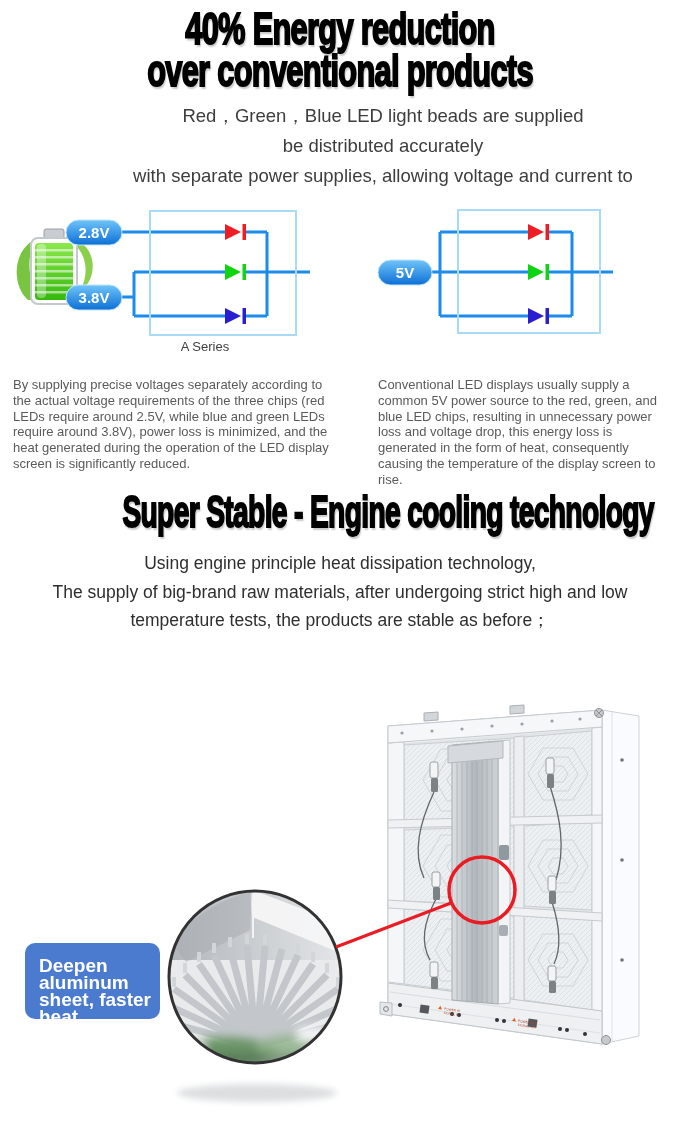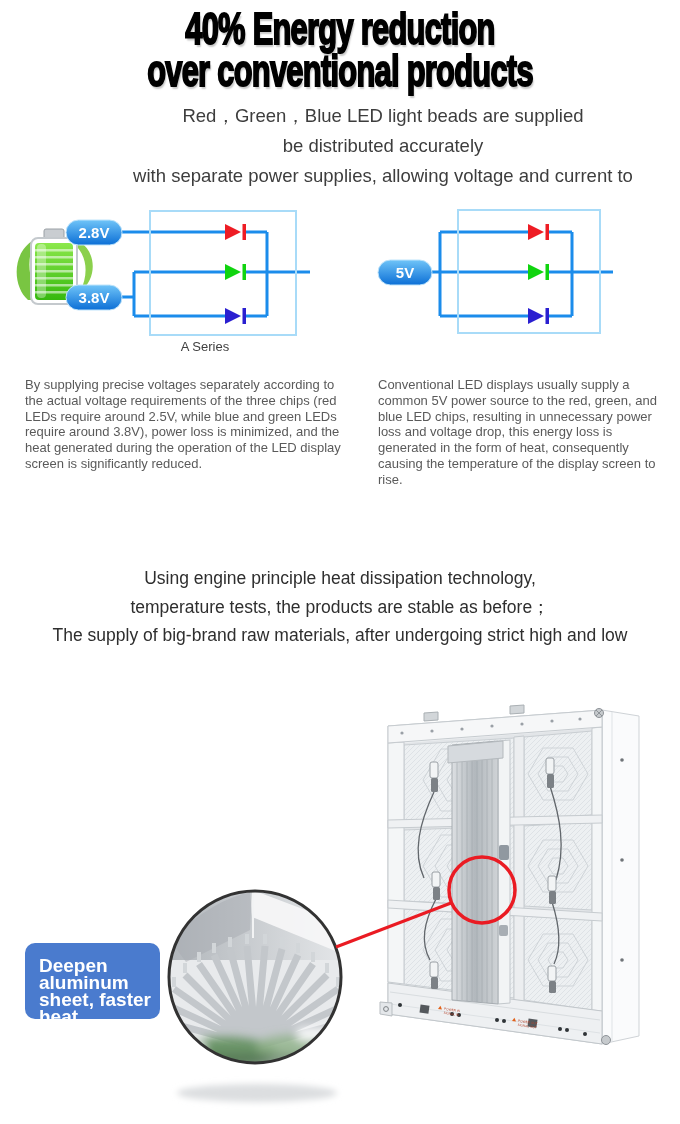--- a/index.html
+++ b/index.html
@@ -12,24 +12,24 @@
         -webkit-text-stroke:2px #000;white-space:nowrap;
         text-shadow:2px 3px 2px rgba(0,0,0,.22);}
   .h2{position:absolute;top:489px;left:0;width:680px;text-align:center;color:#000;}
   .h2 .cond{display:block;transform:scaleX(.64);transform-origin:50% 50%;
         font-size:44px;line-height:46px;font-weight:bold;letter-spacing:-1px;
         -webkit-text-stroke:2px #000;white-space:nowrap;
         text-shadow:2px 3px 2px rgba(0,0,0,.22);}
   .subtitle{position:absolute;top:101px;left:0;width:680px;text-align:center;
         font-size:18.5px;line-height:30px;color:#3d3d3d;padding-left:43px;}
   .para{position:absolute;margin:0;font-size:13px;line-height:15.8px;color:#5a5a5a;}
-  .p-left{left:25px;top:377px;width:318px;}
+  .p-left{left:13px;top:377px;width:318px;}
   .p-right{left:378px;top:377px;width:292px;}
   .lines2{position:absolute;top:549px;left:0;width:680px;text-align:center;
-        font-size:17.5px;line-height:28.6px;color:#2e2e2e;margin-top:15px;}
+        font-size:17.5px;line-height:28.6px;color:#2e2e2e;}
   .diagram-svg{position:absolute;top:195px;left:0;}
   .art-svg{position:absolute;top:695px;left:0;}
   .callout{position:absolute;left:25px;top:943px;width:135px;height:76px;
         box-sizing:border-box;background:#4a7bce;border-radius:10px;color:#fff;
         font-weight:bold;font-size:19px;line-height:17px;padding:14px 8px 0 14px;}
 </style>
 </head>
 <body>
 
 <div class="page">
@@ -131,25 +131,28 @@
       <g>
         <rect x="378" y="260" width="54" height="25" rx="12.5" fill="url(#pill)" stroke="#bfe4fb"></rect>
         <text x="405" y="278" text-anchor="middle" font-size="15" font-weight="bold" fill="#ffffff">5V</text>
       </g>
     </g>
   </svg>
 
   <p class="para p-left">By supplying precise voltages separately according to the actual voltage requirements of the three chips (red LEDs require around 2.5V, while blue and green LEDs require around 3.8V), power loss is minimized, and the heat generated during the operation of the LED display screen is significantly reduced.</p>
   <p class="para p-right">Conventional LED displays usually supply a common 5V power source to the red, green, and blue LED chips, resulting in unnecessary power loss and voltage drop, this energy loss is generated in the form of heat, consequently causing the temperature of the display screen to rise.</p>
 
+  <div class="h2">
+    <span class="cond">Super Stable - Engine cooling technology</span>
+  </div>
 
   <div class="lines2">
     <div>Using engine principle heat dissipation technology,</div>
+    <div>The supply of big-brand raw materials, after undergoing strict high and low</div>
     <div>temperature tests, the products are stable as before；</div>
-    <div>The supply of big-brand raw materials, after undergoing strict high and low</div>
   </div>
 
   <svg class="art-svg" width="680" height="429" viewBox="0 695 680 429">
     <defs>
       <pattern id="hx" width="5" height="5" patternUnits="userSpaceOnUse">
         <rect width="5" height="5" fill="#edf0f2"></rect>
         <path d="M0,5 L5,0" stroke="#dee2e6" stroke-width="1"></path>
       </pattern>
       <linearGradient id="hs" x1="0" y1="0" x2="1" y2="0">
         <stop offset="0" stop-color="#dcdfe2"></stop>

